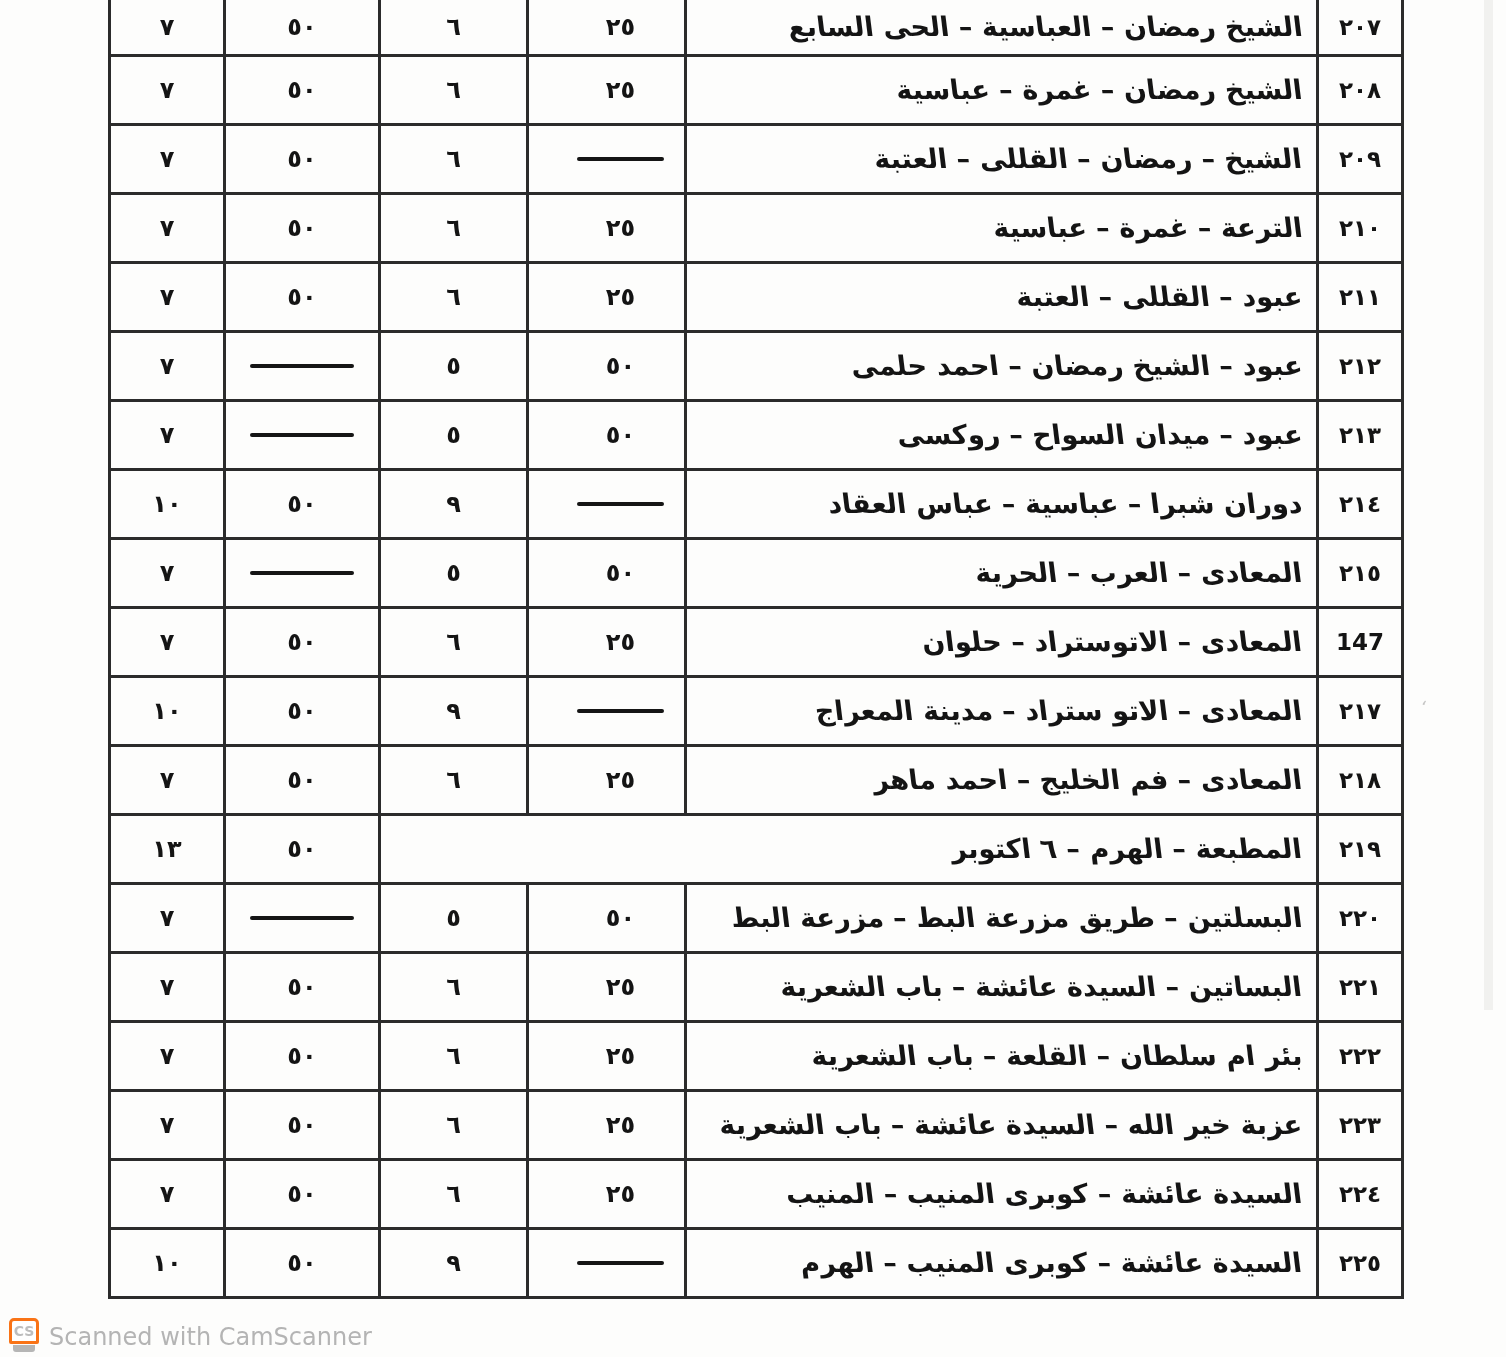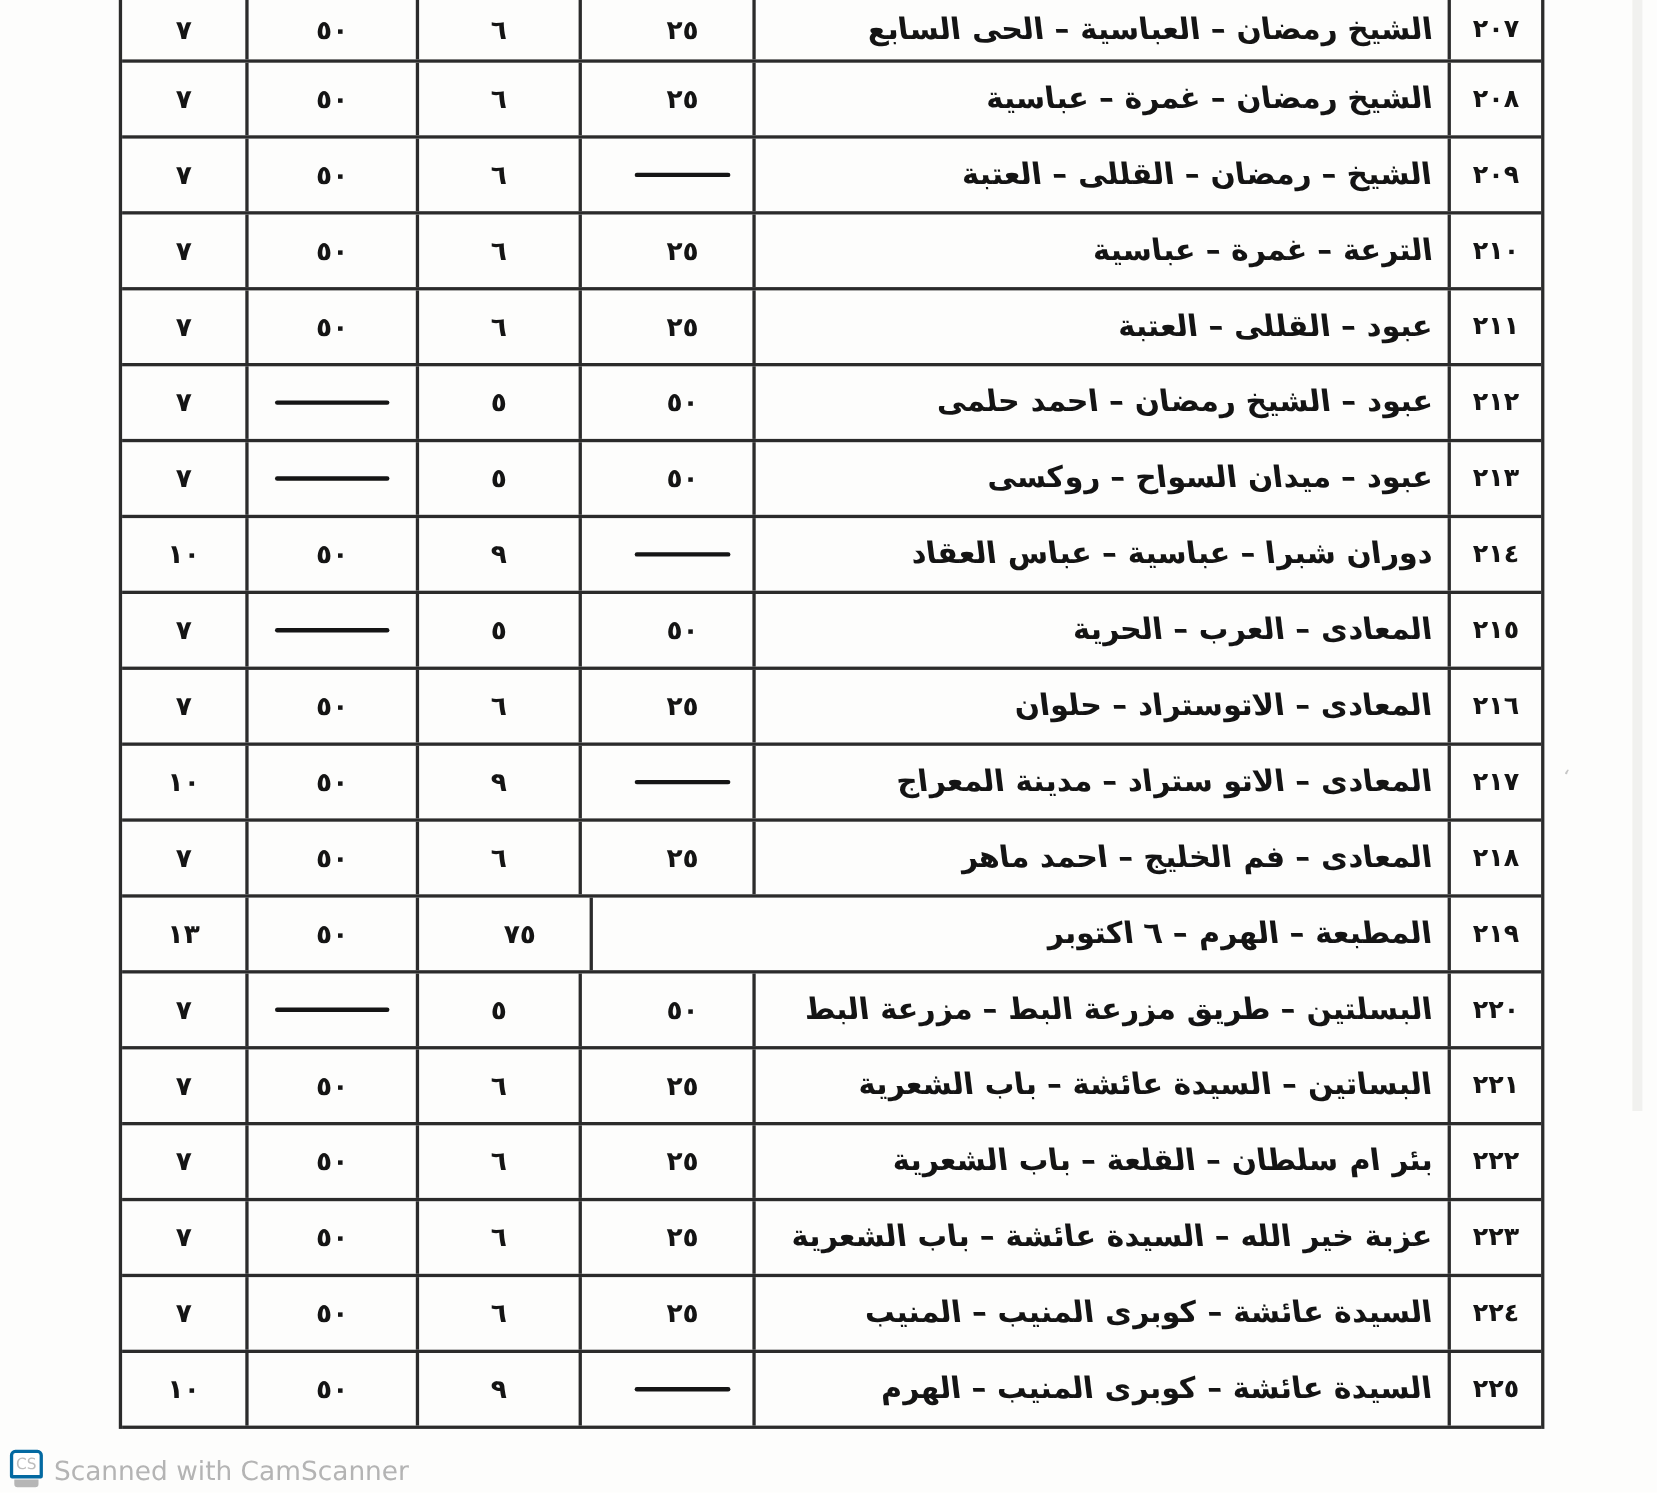--- a/index.html
+++ b/index.html
@@ -105,28 +105,28 @@
   }
   .cs-logo{
     display:flex;
     flex-direction:column;
     align-items:center;
     margin-right:10px;
   }
   .cs-box{
     width:24px;
     height:20px;
-    border:3px solid #0369a1;
+    border:3px solid #f97316;
     border-radius:5px 5px 2px 2px;
     background:#fff;
     display:flex;
     align-items:center;
     justify-content:center;
     font-size:14px;
-    font-weight:normal;
+    font-weight:bold;
     color:#bdbdbd;
     letter-spacing:0px;
   }
   .cs-base{
     width:22px;
     height:7px;
     background:#b6b6b6;
     border-radius:0 0 3px 3px;
     margin-top:1px;
   }
@@ -248,21 +248,21 @@
       <div class="cell c-num">٢١٥</div>
     </div>
         <div class="t-row">
       <div class="cell fare c-a">٧</div>
       <div class="cell fare c-b">٥٠</div>
       <div class="cell fare c-c">٦</div>
       <div class="cell fare c-d">٢٥</div>
       <div class="cell c-route">
         <span class="route-text">المعادى – الاتوستراد – حلوان</span>
       </div>
-      <div class="cell c-num">٢١٦</div>
+      <div class="cell c-num">147</div>
     </div>
         <div class="t-row">
       <div class="cell fare c-a">١٠</div>
       <div class="cell fare c-b">٥٠</div>
       <div class="cell fare c-c">٩</div>
       <div class="cell fare c-d">
             <span class="dash"></span>
           </div>
       <div class="cell c-route">
         <span class="route-text">المعادى – الاتو ستراد – مدينة المعراج</span>
@@ -275,21 +275,20 @@
       <div class="cell fare c-c">٦</div>
       <div class="cell fare c-d">٢٥</div>
       <div class="cell c-route">
         <span class="route-text">المعادى – فم الخليج – احمد ماهر</span>
       </div>
       <div class="cell c-num">٢١٨</div>
     </div>
         <div class="t-row">
       <div class="cell fare c-a">١٣</div>
       <div class="cell fare c-b">٥٠</div>
-      <div class="cell fare c-d">٧٥</div>
       <div class="cell c-route">
         <span class="route-text">المطبعة – الهرم – ٦ اكتوبر</span>
       </div>
       <div class="cell c-num">٢١٩</div>
     </div>
         <div class="t-row">
       <div class="cell fare c-a">٧</div>
       <div class="cell fare c-b">
             <span class="dash"></span>
           </div>

